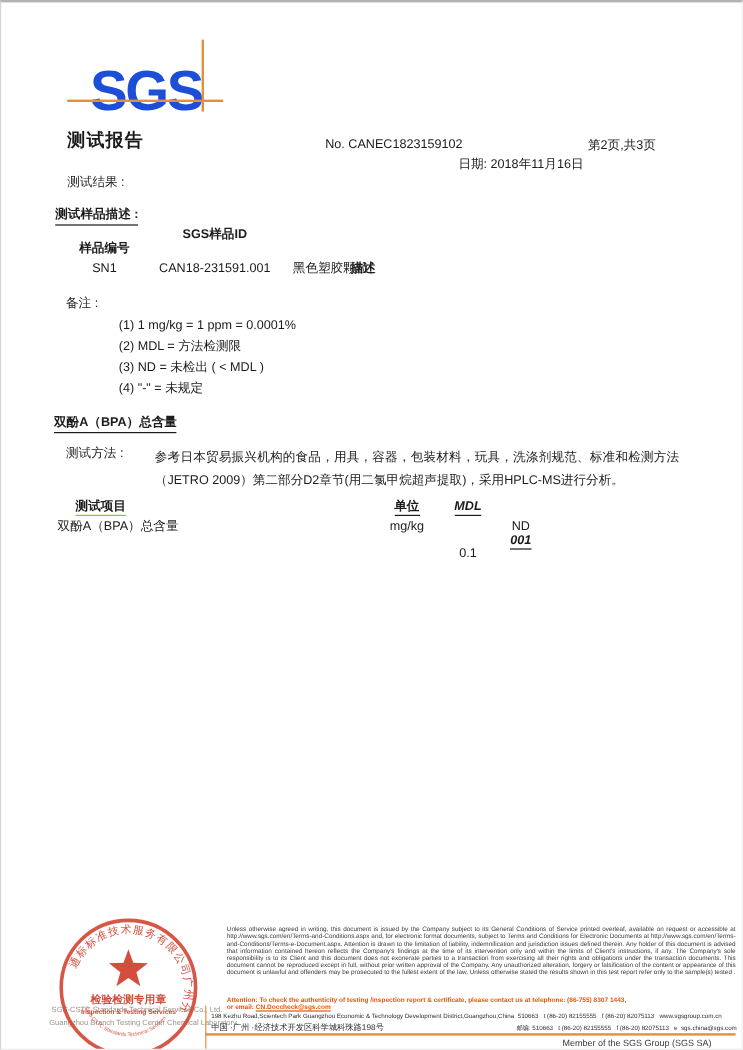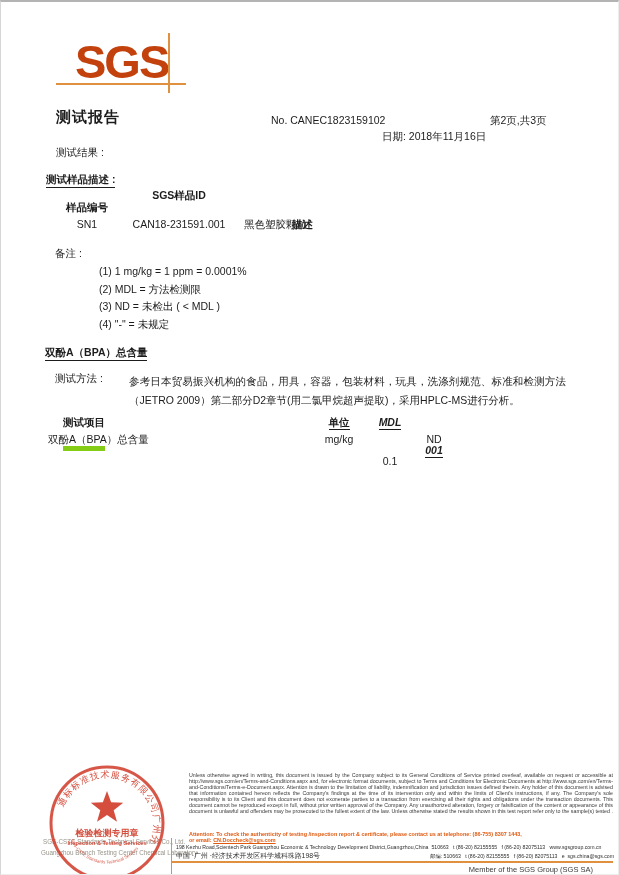--- a/index.html
+++ b/index.html
@@ -4,22 +4,22 @@
 <style>
   html,body{margin:0;padding:0;background:#fff;}
   .page{
     position:relative;width:619px;height:875px;background:#fff;box-sizing:border-box;
     font-family:"Liberation Sans","DejaVu Sans",sans-serif;color:#1c1c1c;
     border-top:2px solid #b3b3b3;border-left:1px solid #d6d6d6;border-right:1px solid #ececec;border-bottom:1px solid #ececec;
     overflow:hidden;
   }
   .abs{position:absolute;}
   
-  .logo-text{position:absolute;left:74px;top:36px;font-size:47px;line-height:1;font-weight:bold;
-             color:#c2410c;letter-spacing:-2px;}
+  .logo-text{position:absolute;left:74px;top:50px;font-size:47px;line-height:1;font-weight:bold;
+             color:#1d4ed8;letter-spacing:-2px;}
   .logo-hline{position:absolute;left:55px;top:81px;width:130px;height:2px;background:#e0913f;}
   .logo-vline{position:absolute;left:167px;top:31px;width:2px;height:60px;background:#e0913f;}
   .doc-title{position:absolute;left:55px;top:106px;font-size:15px;font-weight:bold;letter-spacing:1px;}
   .report-no{position:absolute;left:222px;top:112px;font-size:10.5px;padding-left:48px;}
   .report-date{position:absolute;left:381px;top:128px;font-size:10.5px;}
   .page-info{position:absolute;left:489px;top:112px;font-size:10.5px;}
   
   .t{font-size:10.5px;line-height:13px;}
   .results-label{left:55px;top:144px;}
   .sample-heading{left:45px;top:171px;font-weight:bold;border-bottom:1px solid #1c1c1c;padding-bottom:1px;}
@@ -29,21 +29,21 @@
   .s-v1{left:48px;top:216px;width:76px;text-align:center;}
   .s-v2{left:128px;top:216px;width:100px;text-align:center;}
   .s-v3{left:243px;top:216px;}
   .remarks-label{left:54px;top:245px;}
   .remarks-list{left:98px;top:261px;}
   .remarks-list div{font-size:10.5px;line-height:17.6px;}
   .bpa-heading{left:44px;top:344px;font-weight:bold;border-bottom:1px solid #1c1c1c;padding-bottom:1px;}
   .method-label{left:54px;top:370px;}
   .method-text{left:128px;top:370px;width:437px;line-height:19px;text-align:justify;}
   
-  .u{border-bottom:5px solid #84cc16;padding-bottom:18px;}
+  .u{border-bottom:1px solid #84cc16;padding-bottom:1px;}
   .r-h1{left:62px;top:414px;font-weight:bold;}
   .r-h2{left:320px;top:414px;width:36px;text-align:center;font-weight:bold;}
   .r-h3{left:368px;top:414px;width:42px;text-align:center;font-weight:bold;font-style:italic;}
   .r-h4{left:412px;top:414px;width:42px;text-align:center;font-weight:bold;font-style:italic;margin-top:28px;}
   .r-v1{left:47px;top:431px;}
   .r-v2{left:314px;top:431px;width:48px;text-align:center;}
   .r-v3{left:368px;top:453px;width:42px;text-align:center;}
   .r-v4{left:412px;top:431px;width:42px;text-align:center;}
   .r-h2 span,.r-h3 span,.r-h4 span{border-bottom:1px solid #1c1c1c;padding-bottom:1px;}
   

